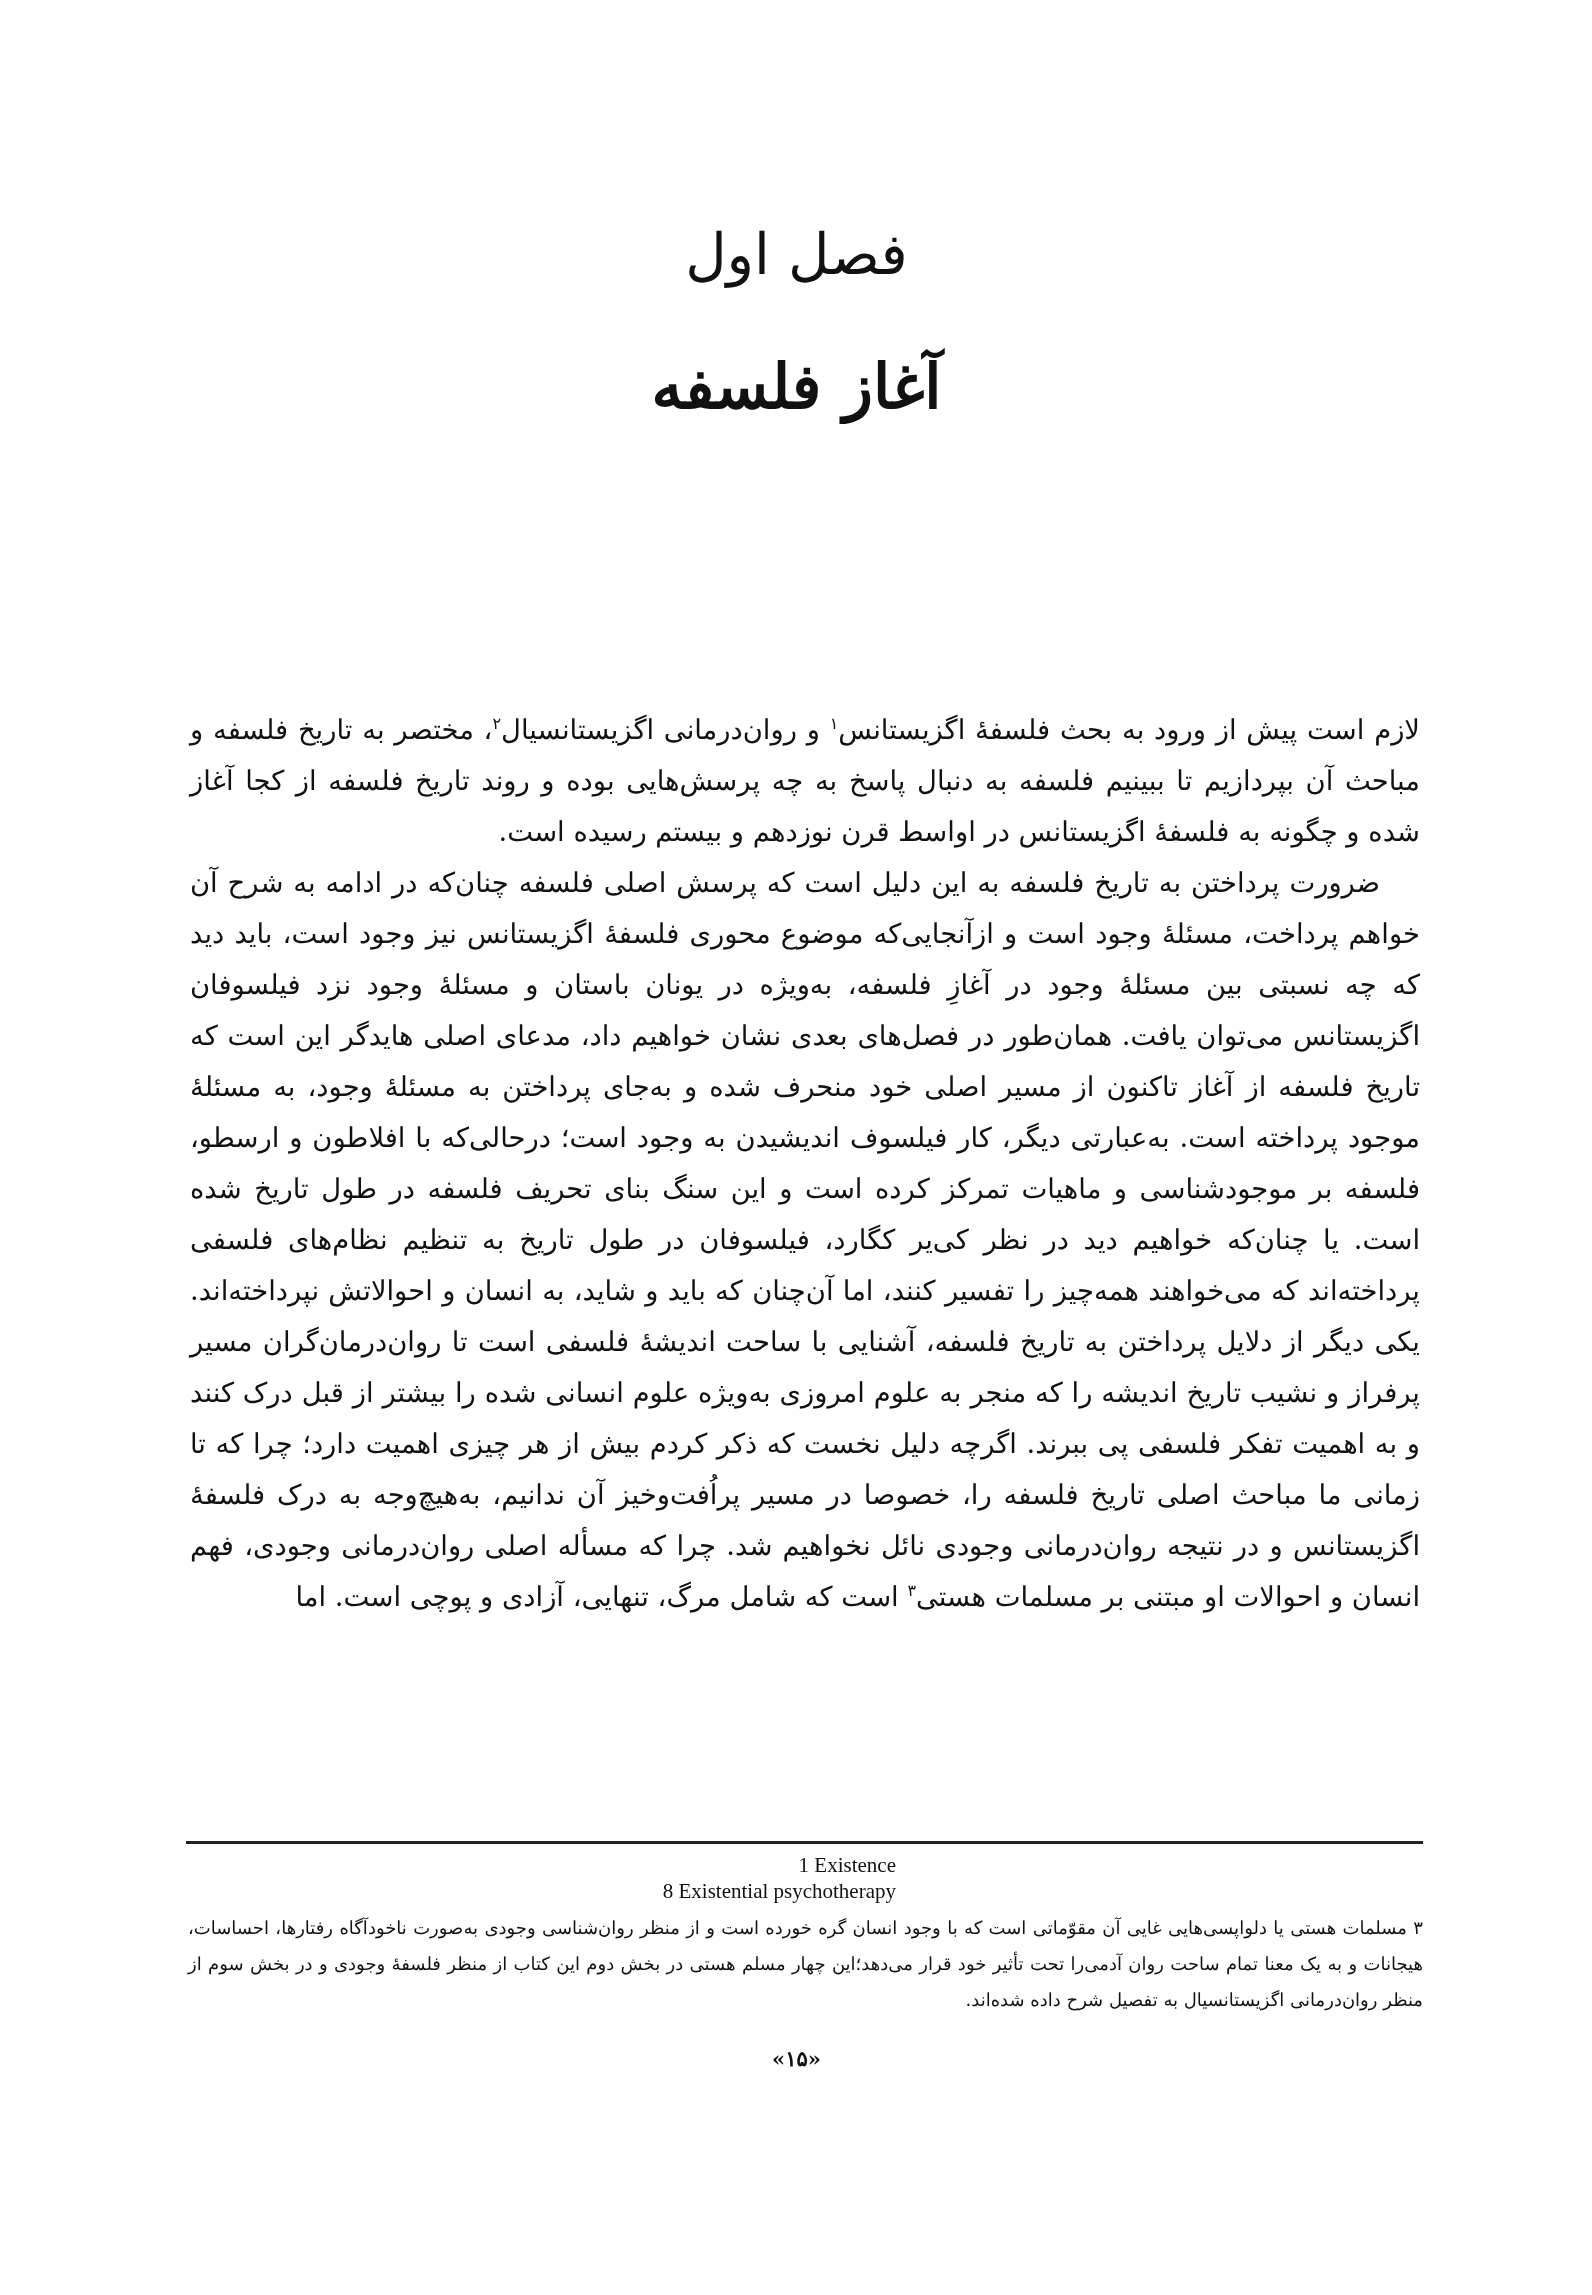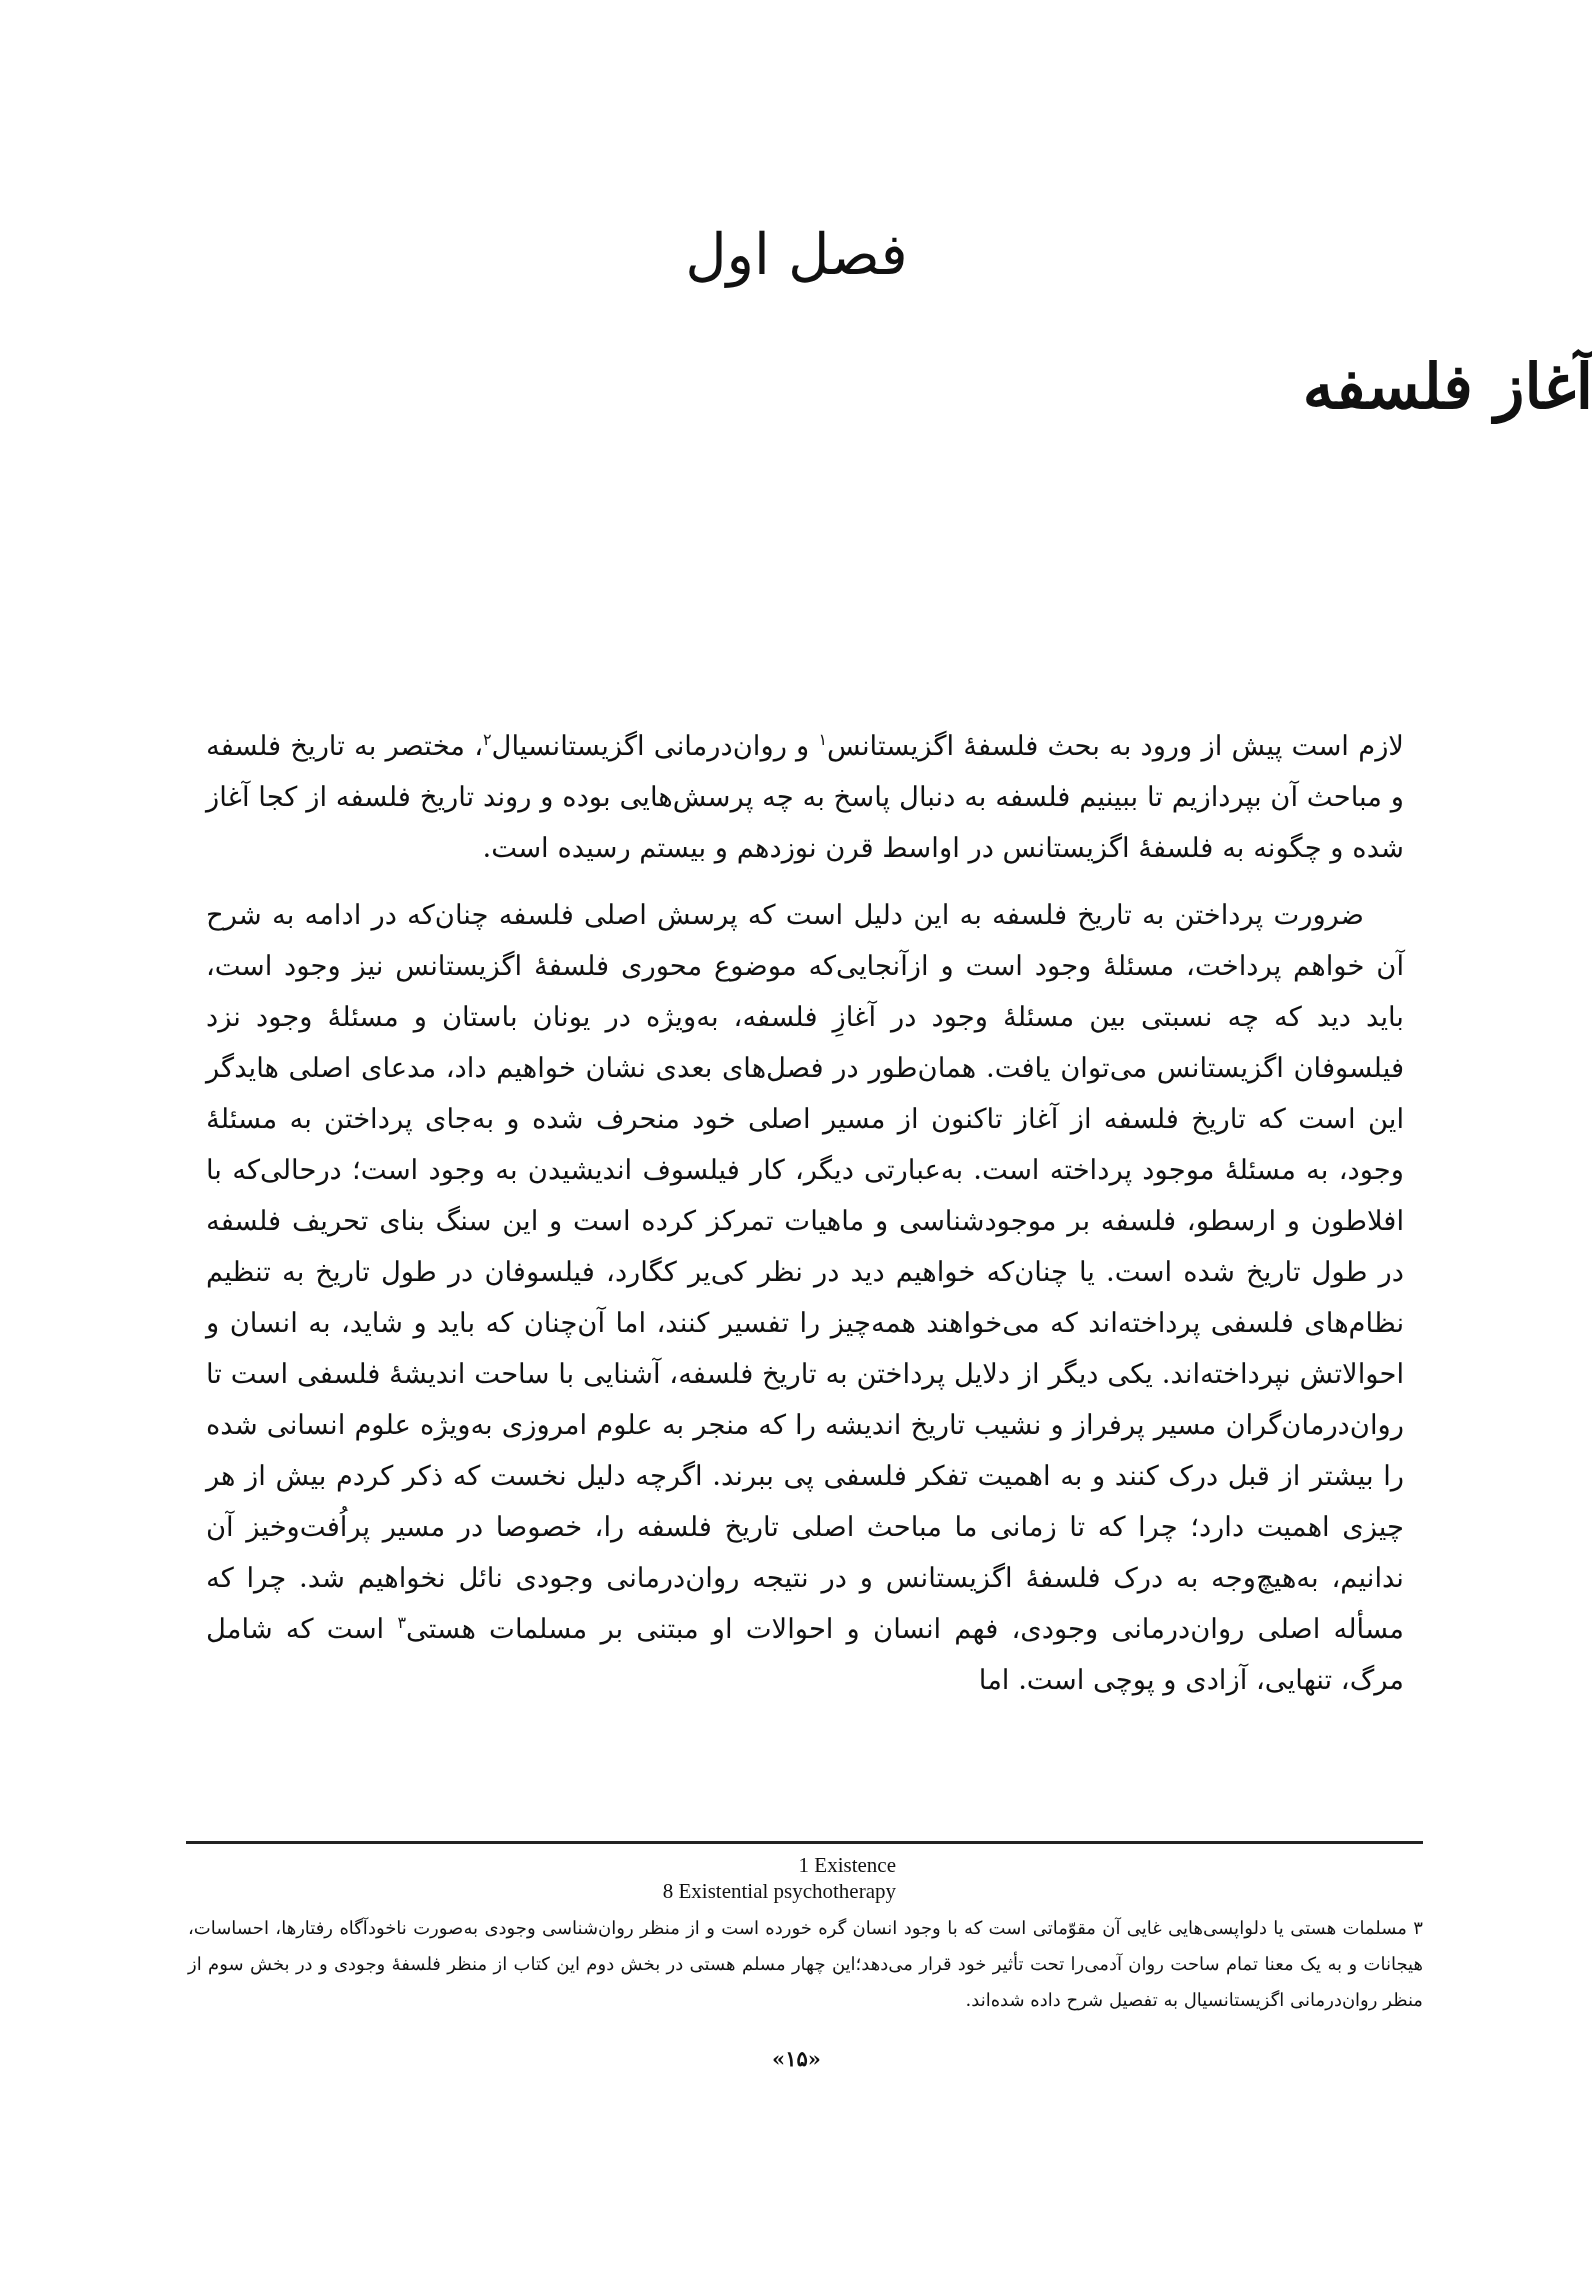--- a/index.html
+++ b/index.html
@@ -1,21 +1,21 @@
 <!DOCTYPE html>
 <html style="font-size:14px"><head>
 <meta charset="utf-8">
 <style>
   html,body{margin:0;padding:0;background:#fff;}
   body{width:1593px;height:2295px;position:relative;overflow:hidden;font-family:"DejaVu Serif",serif;color:#111;}
   .page{position:absolute;left:0;top:0;width:1593px;height:1835px;}
   .chapter-label{position:absolute;top:221px;left:0;width:1593px;text-align:center;font-size:57px;direction:rtl;}
-  .chapter-title{position:absolute;top:350px;left:0;width:1593px;font-size:62px;font-weight:bold;direction:rtl;}
+  .chapter-title{position:absolute;top:350px;left:0;width:1593px;text-align:center;font-size:62px;font-weight:bold;direction:rtl;}
   .body{position:absolute;left:190px;top:704px;width:1230px;direction:rtl;text-align:justify;font-size:27.4px;line-height:51px;}
-  .body p{margin:16px;}
+  .body p{margin:0;}
   .body p.indent{text-indent:40px;}
   sup{font-size:16px;line-height:0;}
   .rule{position:absolute;left:186px;top:1841px;width:1237px;height:2.7px;background:#222;}
   .fn-en{position:absolute;left:188px;top:1852px;width:708px;font-family:"Liberation Serif",serif;font-size:21px;line-height:26px;direction:ltr;text-align:right;}
   .fn-fa{position:absolute;left:188px;top:1910px;width:1235px;direction:rtl;text-align:justify;font-size:18px;line-height:36px;}
   .page-num{position:absolute;top:2046px;left:0;width:1593px;text-align:center;font-size:21px;direction:rtl;font-weight:bold;}
 </style>
 </head>
 <body>
 

